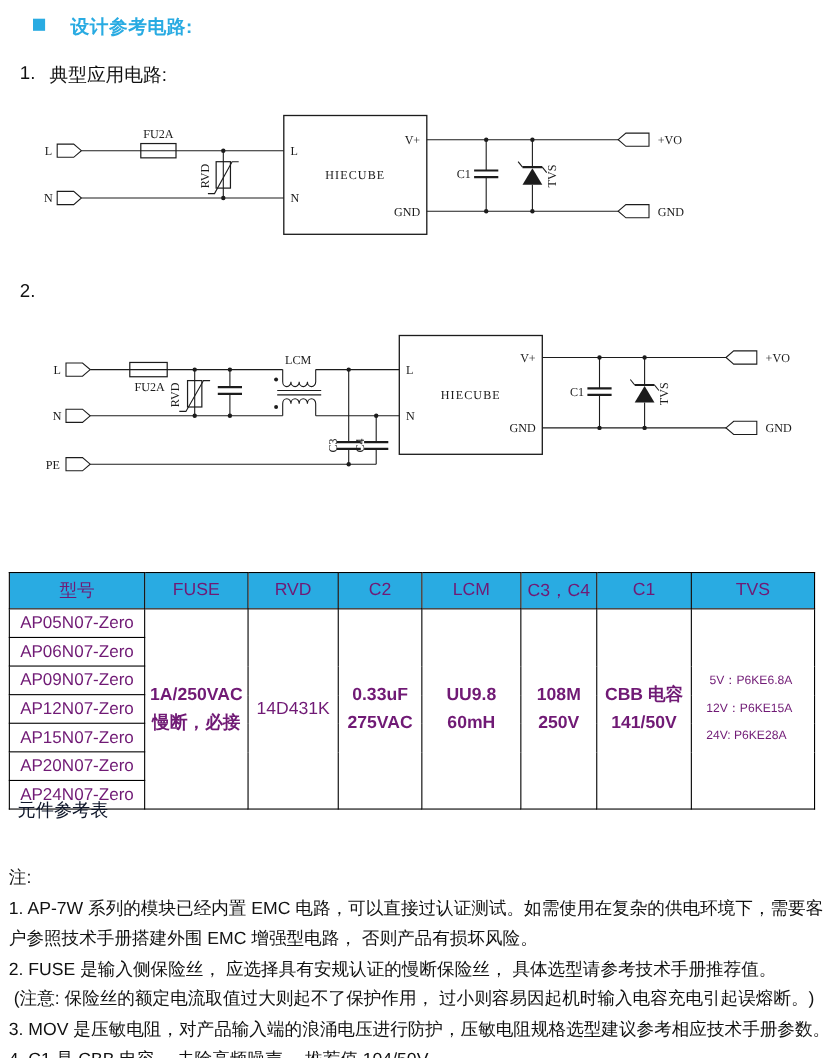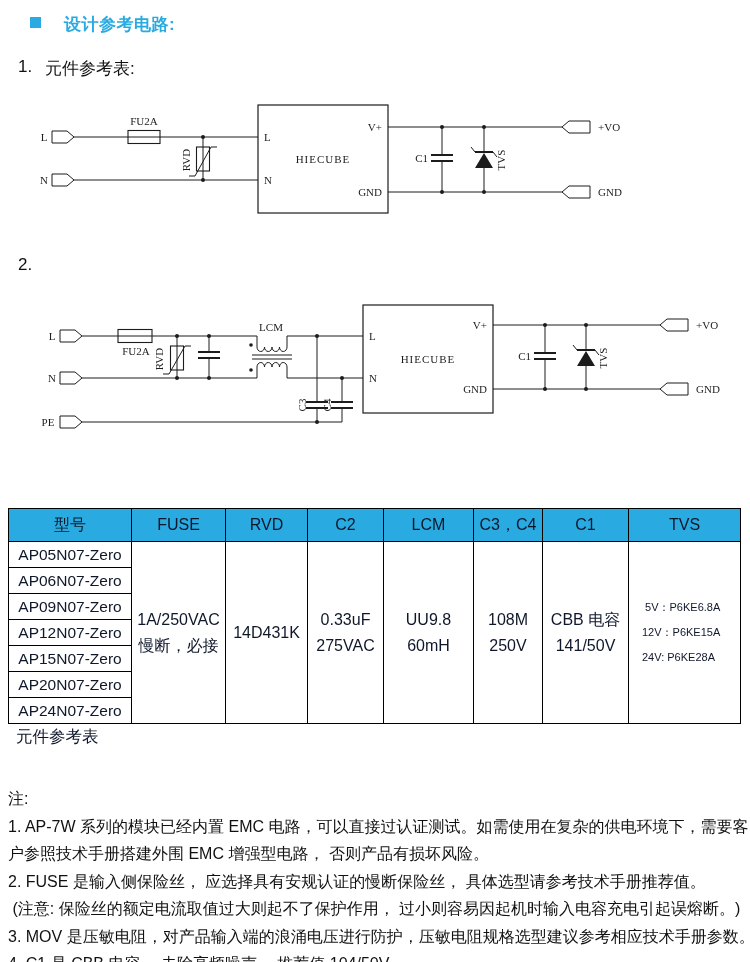--- a/index.html
+++ b/index.html
@@ -22,49 +22,49 @@
   .wire{stroke:#1c1c1c;stroke-width:1;fill:none;}
   .thick{stroke:#1c1c1c;stroke-width:2;fill:none;}
   .comp{stroke:#1c1c1c;stroke-width:1.1;fill:none;}
   .boxr{stroke:#1c1c1c;stroke-width:1.2;fill:none;}
   .conn{stroke:#1c1c1c;stroke-width:1;fill:#ffffff;}
   .dot{fill:#1c1c1c;}
   .lbl{font-family:"Liberation Serif","DejaVu Serif",serif;font-size:11px;fill:#1c1c1c;}
   .lblb{font-family:"Liberation Serif","DejaVu Serif",serif;font-size:11px;fill:#1c1c1c;letter-spacing:1px;}
 
   
-  #ref-table{position:absolute;left:8px;top:508px;border-collapse:collapse;table-layout:fixed;
-             font-size:16px;color:#0f172a;}
+  #ref-table{position:absolute;left:8px;top:520px;border-collapse:collapse;table-layout:fixed;
+             font-size:16px;color:#701a75;}
   #ref-table th,#ref-table td{border:1px solid #000;padding:0;overflow:hidden;}
   #ref-table th{background:#29ABE2;height:32px;font-weight:normal;text-align:center;}
   #ref-table td{height:25px;text-align:center;vertical-align:middle;}
   td.model{text-align:left;padding-left:10px;font-size:15.5px;margin-left:27px;}
   td.left-cell{text-align:left;padding-left:8px;}
-  .cl{line-height:26px;}
+  .cl{line-height:26px;font-weight:bold;}
   .tvs-line{line-height:25px;text-align:left;padding-left:13px;white-space:pre;font-size:11px;}
 
   .caption{position:absolute;left:16px;top:726px;font-size:16.5px;color:#0f172a;text-align:right;}
 
   
   .notes{position:absolute;left:8px;top:785px;font-size:16px;line-height:27.5px;color:#111;}
   .note-line{white-space:pre;}
 </style>
 </head>
 <body>
 
 <div id="canvas">
 
   <div class="doc-title">
     <span class="sq"></span>
     <span class="t">设计参考电路:</span>
   </div>
 
   <div class="sec" id="sec1">
     <span class="num">1.</span>
-    <span>元件参考表:</span>
+    <span>典型应用电路:</span>
   </div>
 
   <svg id="svg1" class="circ" width="750" height="150" viewBox="0 88 750 150">
 
     <g>
       <text class="lbl" x="44" y="141" text-anchor="middle">L</text>
       <polygon class="conn" points="52,131 67,131 74,137 67,143 52,143"></polygon>
       <line class="wire" x1="74" y1="137" x2="258" y2="137"></line>
     </g>
 

